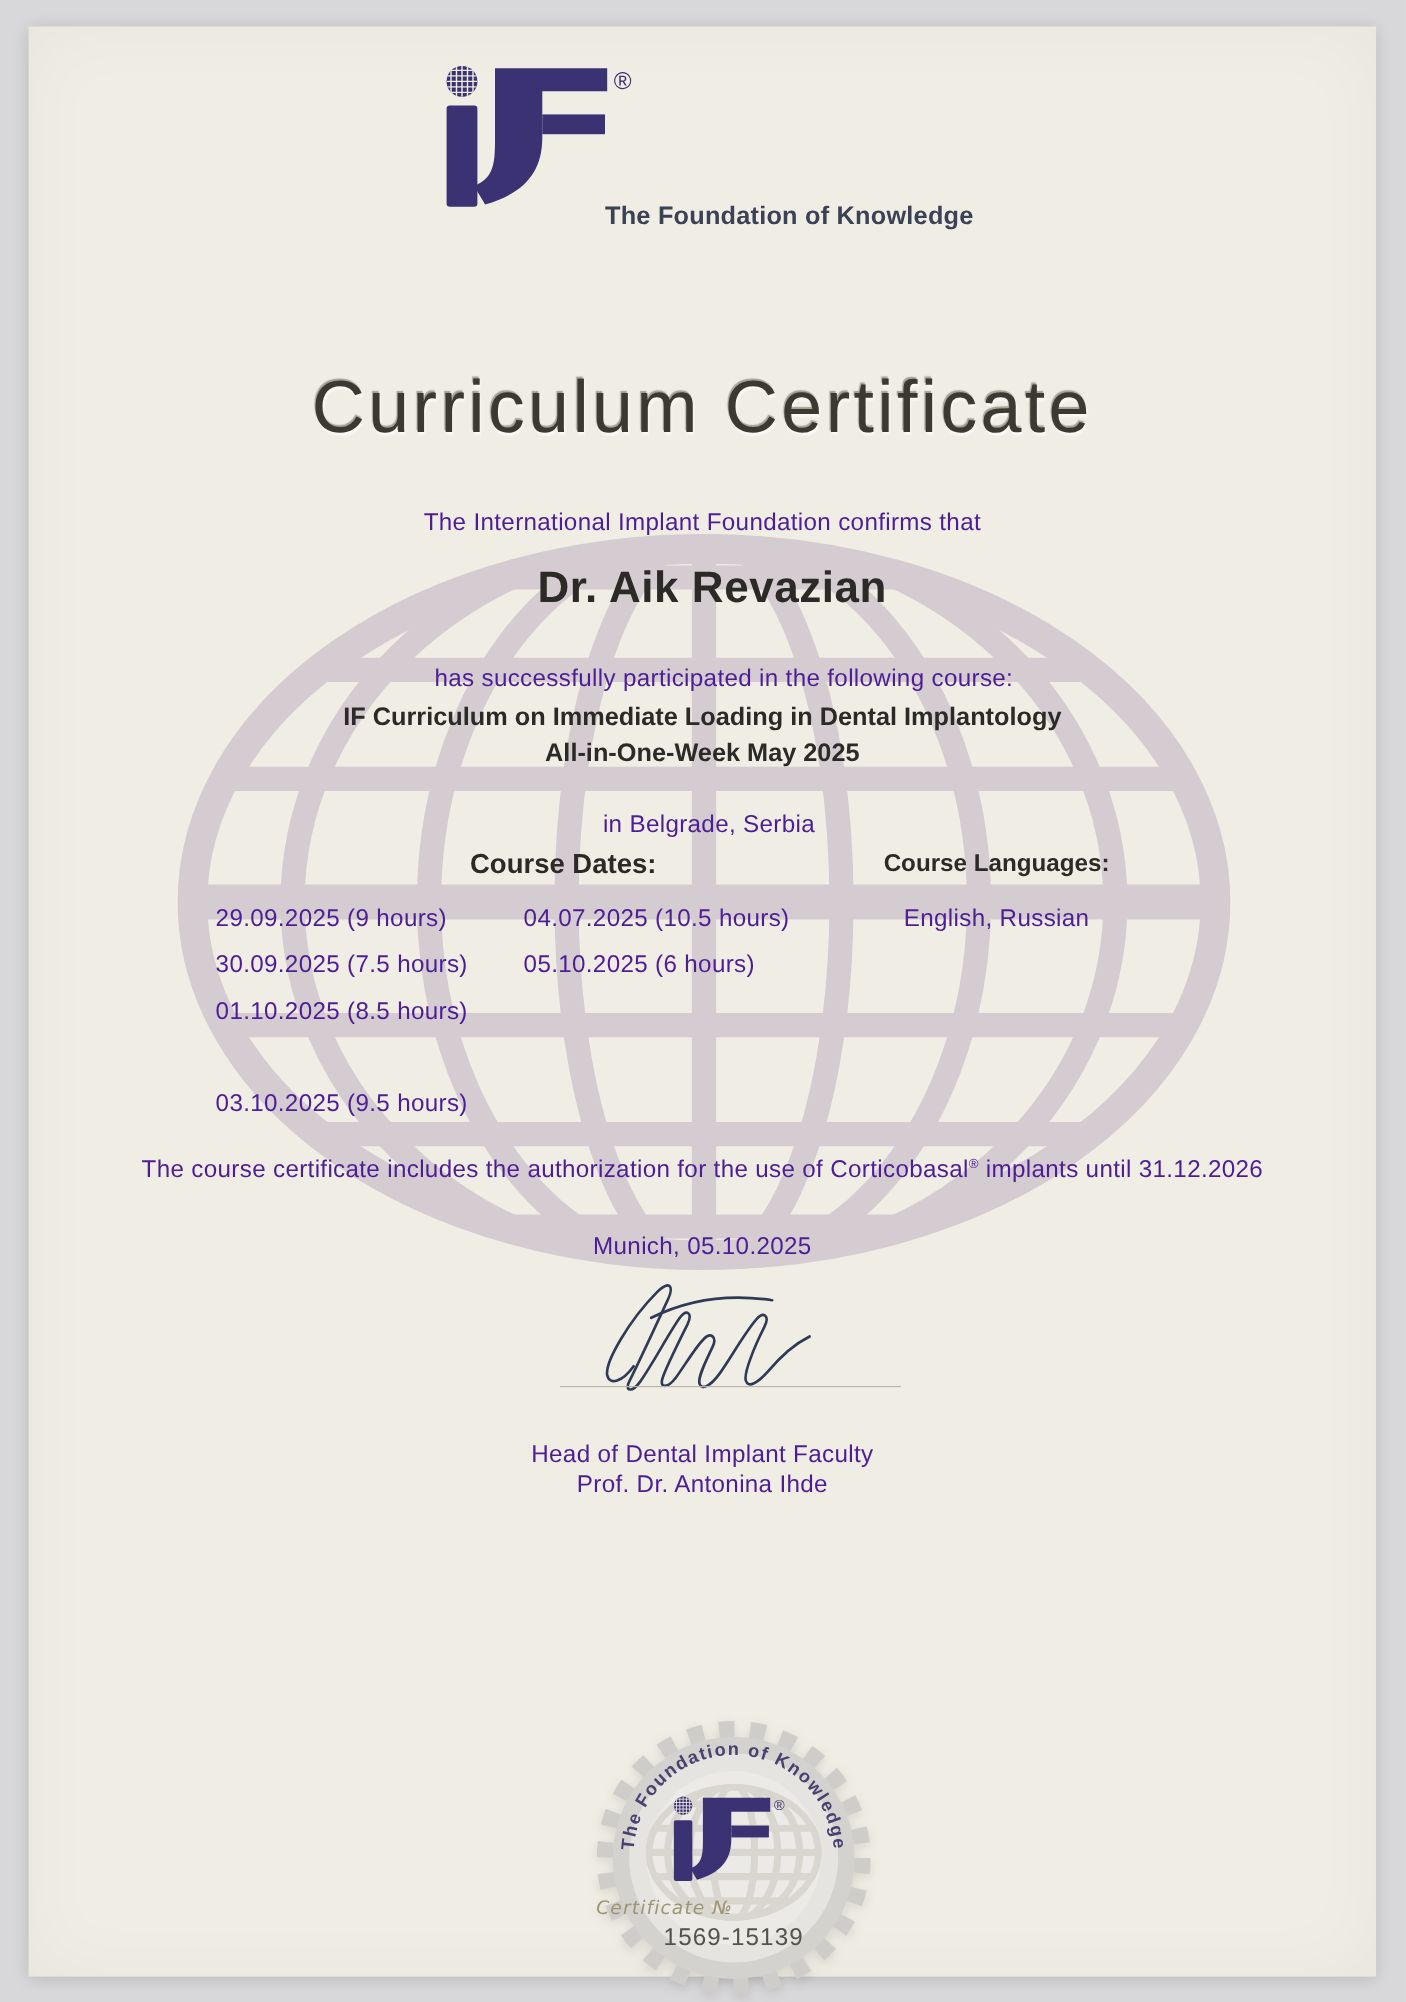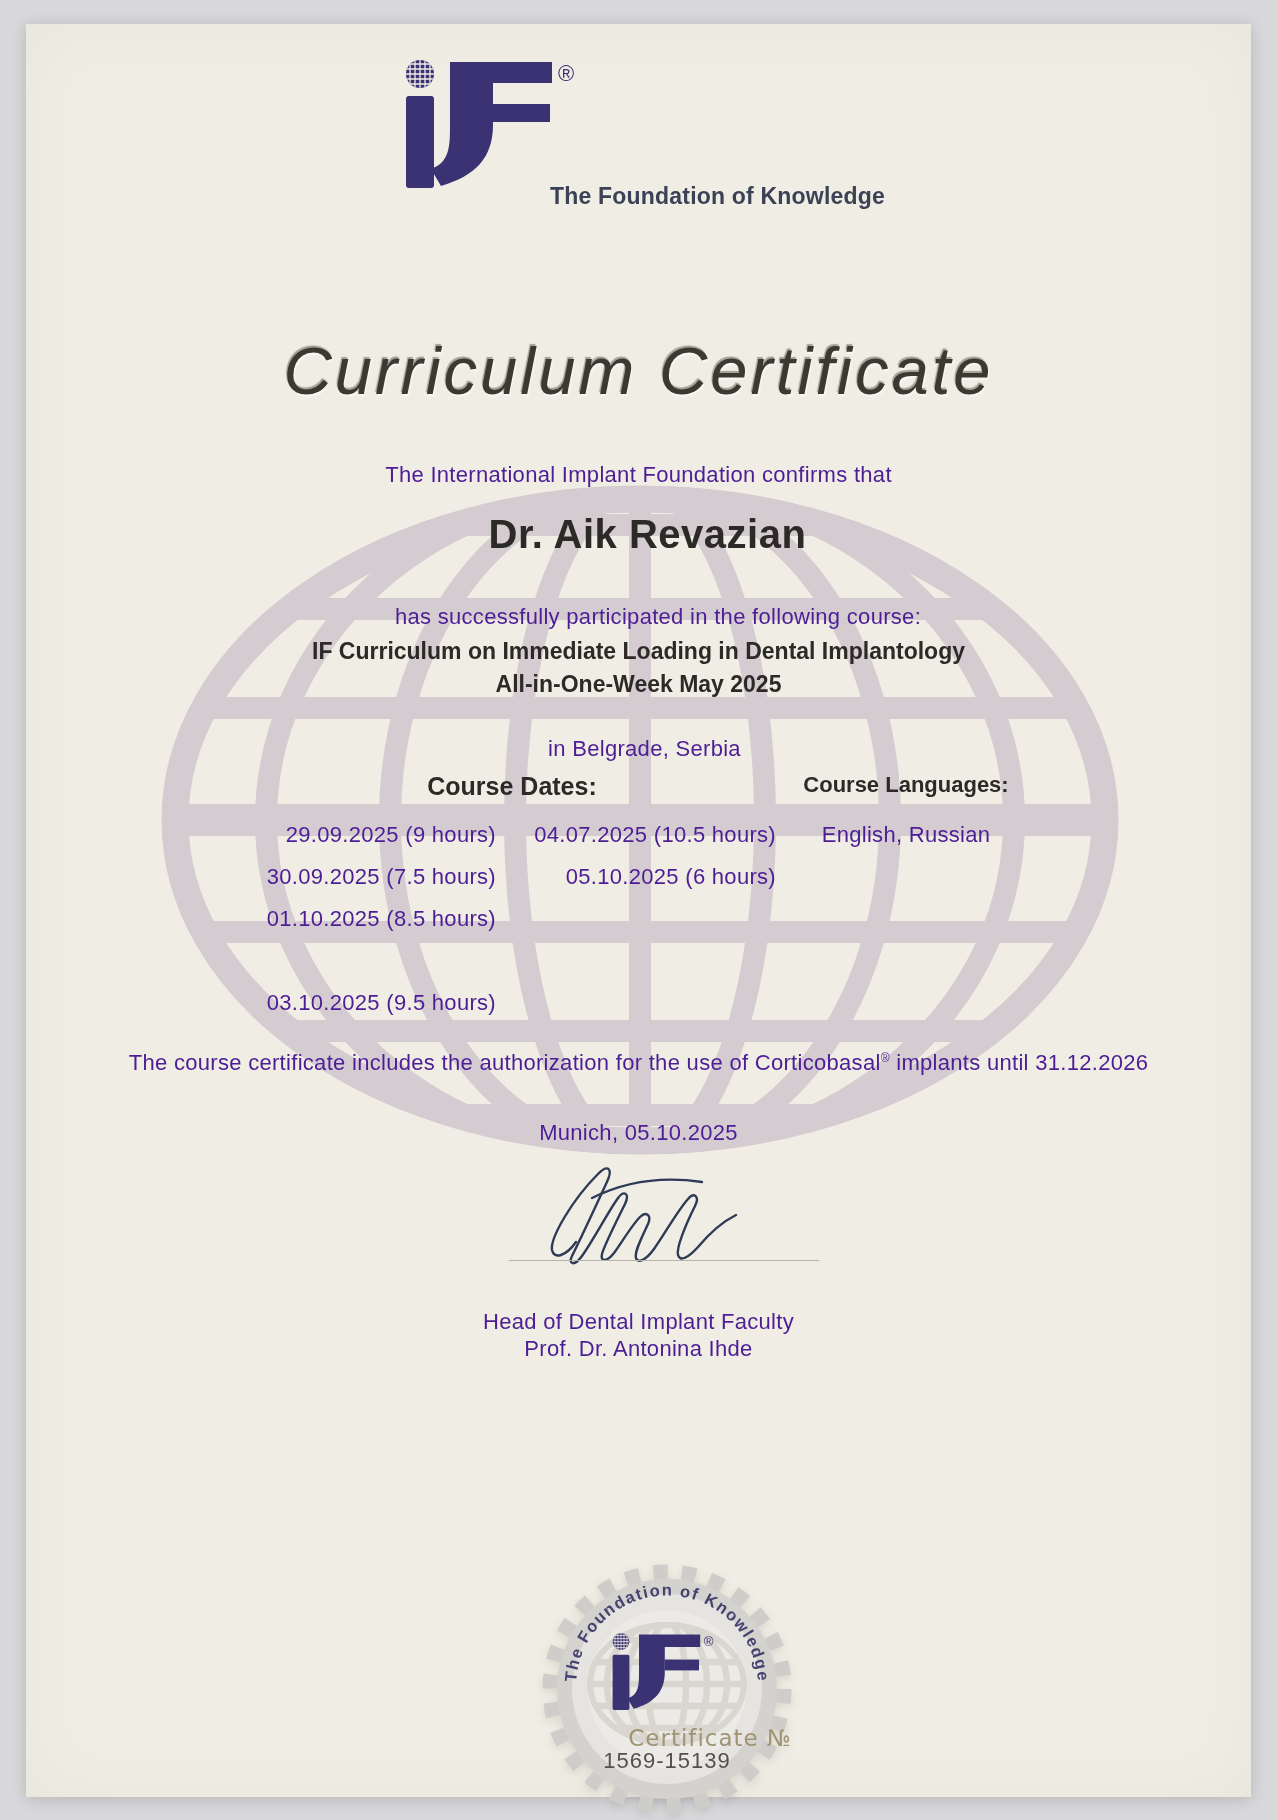--- a/index.html
+++ b/index.html
@@ -17,45 +17,44 @@
     background-color:#f0ede4;
     box-shadow:0 2px 14px rgba(0,0,0,0.16), inset 0 0 70px rgba(0,0,0,0.035);
   }
   #watermark{position:absolute;left:0;top:0;pointer-events:none;}
   .body-text{font-size:22px;color:#4c1d95;letter-spacing:0.3px;}
   .bold-text{font-weight:bold;color:#2c2a26;}
   #page-title{
     top:308px;font-size:67px;font-weight:400;letter-spacing:3px;
     color:#3c3931;
     text-shadow:-1px -2px 1px rgba(35,33,26,0.38), 1px 2px 2px rgba(255,255,255,0.65);
-    font-style:italic;
   }
   #intro-line{top:438px;}
   #recipient-name{top:488px;font-size:40px;letter-spacing:0.5px;margin-left:18px;}
   #participation-line{top:580px;padding-left:39px;}
   #course-line1{top:614px;font-size:23px;}
   #course-line2{top:647px;font-size:23px;}
   #course-location{top:712px;padding-left:12px;}
   #dates-label{left:336px;width:300px;top:748px;text-align:center;font-size:25px;}
   #langs-label{left:730px;width:300px;top:748px;text-align:center;font-size:22px;}
-  .date-cell{width:300px;text-align:right;height:42px;}
+  .date-cell{width:300px;text-align:left;height:42px;}
   .col1{left:170px;}
   .col2{left:450px;}
   #langs-value{left:730px;width:300px;top:798px;text-align:center;}
   #auth-line{top:1026px;}
   #auth-line sup{font-size:12px;}
   #issued-line{top:1096px;}
   #signature-svg{left:480px;top:1138px;}
   #sig-line{left:483px;top:1236px;width:310px;height:1px;background:#b7b3ac;}
   #sig-role1{top:1285px;}
   #sig-role2{top:1312px;}
   #logo-tagline{left:524px;top:159px;font-size:23px;font-weight:bold;color:#3c4255;letter-spacing:0.2px;}
   #seal{left:516px;top:1540px;width:250px;height:250px;filter:drop-shadow(0 3px 5px rgba(0,0,0,0.10));}
-  #seal-cert-label{left:0;right:0;top:161px;text-align:right;font-size:23px;color:#9f9474;letter-spacing:1px;
-    font-family:"DejaVu Sans","Liberation Sans",sans-serif;}
+  #seal-cert-label{left:0;right:0;top:161px;text-align:left;font-size:17px;color:#9f9474;letter-spacing:1px;
+    font-family:"DejaVu Sans","Liberation Sans",sans-serif;font-style:italic;}
   #seal-cert-number{left:0;right:0;top:184px;text-align:center;font-size:22px;color:#55524d;letter-spacing:1px;}
 </style>
 </head>
 <body>
 
 <div id="paper">
 
   <svg id="watermark" width="1278" height="1820" viewBox="0 0 1278 1820" style="left:-26px;top:-24px;">
     <defs>
       <clipPath id="globeClip">

